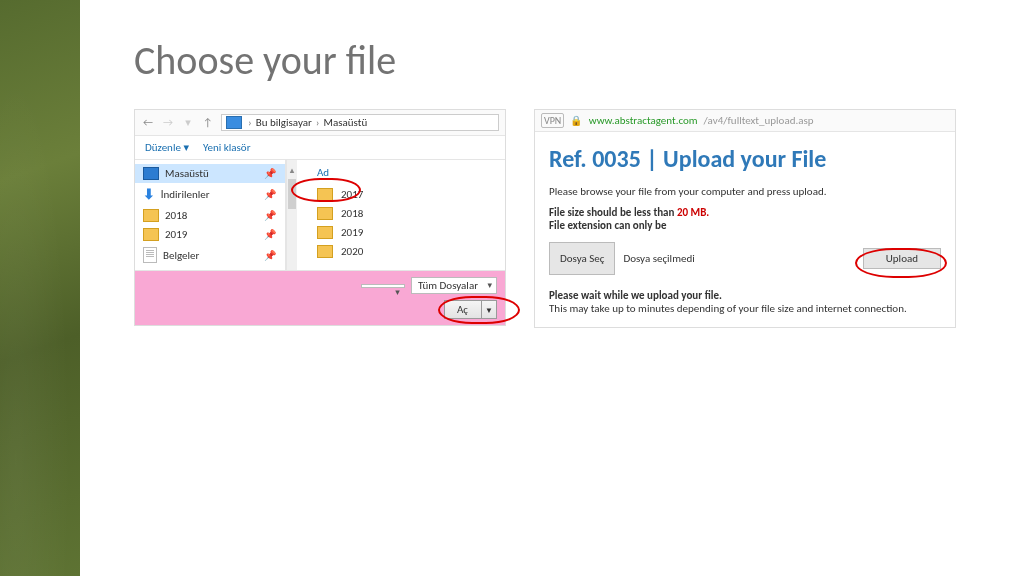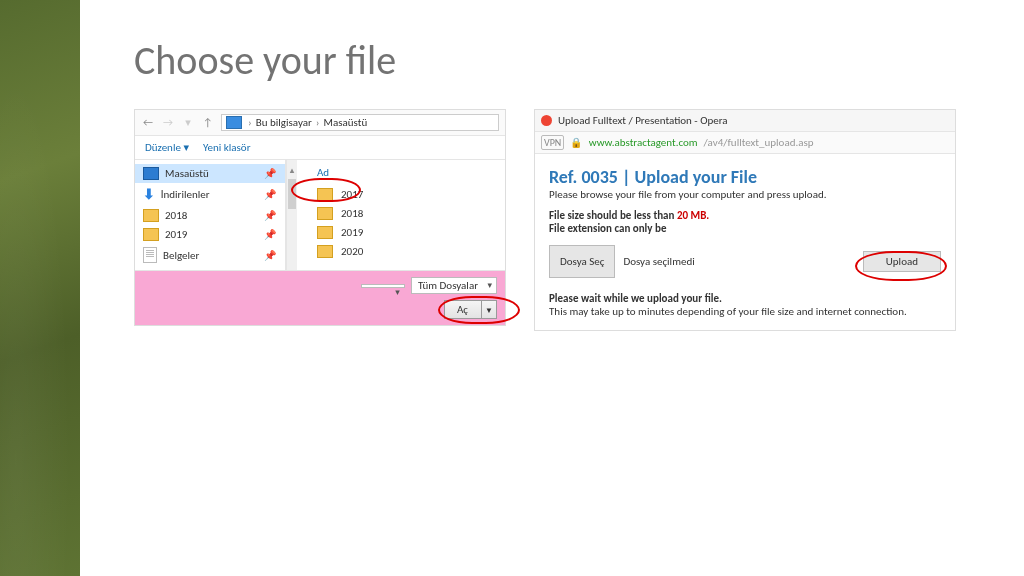--- a/index.html
+++ b/index.html
@@ -46,21 +46,21 @@
 
   
   .opera { width:420px; font-size:11px; color:#333; border:1px solid #ddd; }
   .op-title{ background:#f6f6f6; border-bottom:1px solid #e5e5e5; padding:4px 6px; display:flex; align-items:center; gap:6px;}
   .opera-icon{width:11px;height:11px;border-radius:50%;background:#e43; display:inline-block;}
   .op-addr{ background:#fafafa; border-bottom:1px solid #e5e5e5; padding:3px 6px; display:flex; align-items:center; gap:6px;}
   .badge{ border:1px solid #bbb; font-size:10px; padding:0 2px; color:#888; border-radius:2px;}
   .lock{color:#3a9a3a;font-size:10px;}
   .addr{ color:#2a9a2a;}
   .op-body{ padding:12px 14px; }
-  .op-h{ color:#2f79b8; font-size:18px; font-weight:bold; }
+  .op-h{ color:#2f79b8; font-size:24px; font-weight:bold; margin-bottom:12px;}
   .op-row{ display:flex; align-items:center; gap:8px; margin:10px 0; position:relative;}
   .btn-gray{ background:#e6e6e6; border:1px solid #bbb; padding:9px 10px; cursor:pointer;}
   .limit-red{color:#c00;font-weight:bold;}
   .wrap{position:relative;}
 </style>
 </head>
 <body>
 
 <div class="slide">
   <div class="sidebar"></div>
@@ -149,24 +149,20 @@
             <div class="btn-win">
               <span>Aç</span>
               <span class="split">▼</span>
             </div>
             <div class="circle-red" style="left:-6px;top:-4px;width:78px;height:24px;"></div>
           </div>
         </div>
       </div>
 
       <div class="opera">
-        <div class="op-title">
-          <span class="opera-icon"></span>
-          <span>Upload Fulltext / Presentation - Opera</span>
-        </div>
         <div class="op-addr">
           <span class="badge">VPN</span>
           <span class="lock">🔒</span>
           <span class="addr">www.abstractagent.com</span>
             <span style="color:#999;">/av4/fulltext_upload.asp</span>
         </div>
         <div class="op-body">
           <div class="op-h">Ref. 0035 | Upload your File</div>
           <div>Please browse your file from your computer and press upload.</div>
           <div style="margin-top:8px;">

